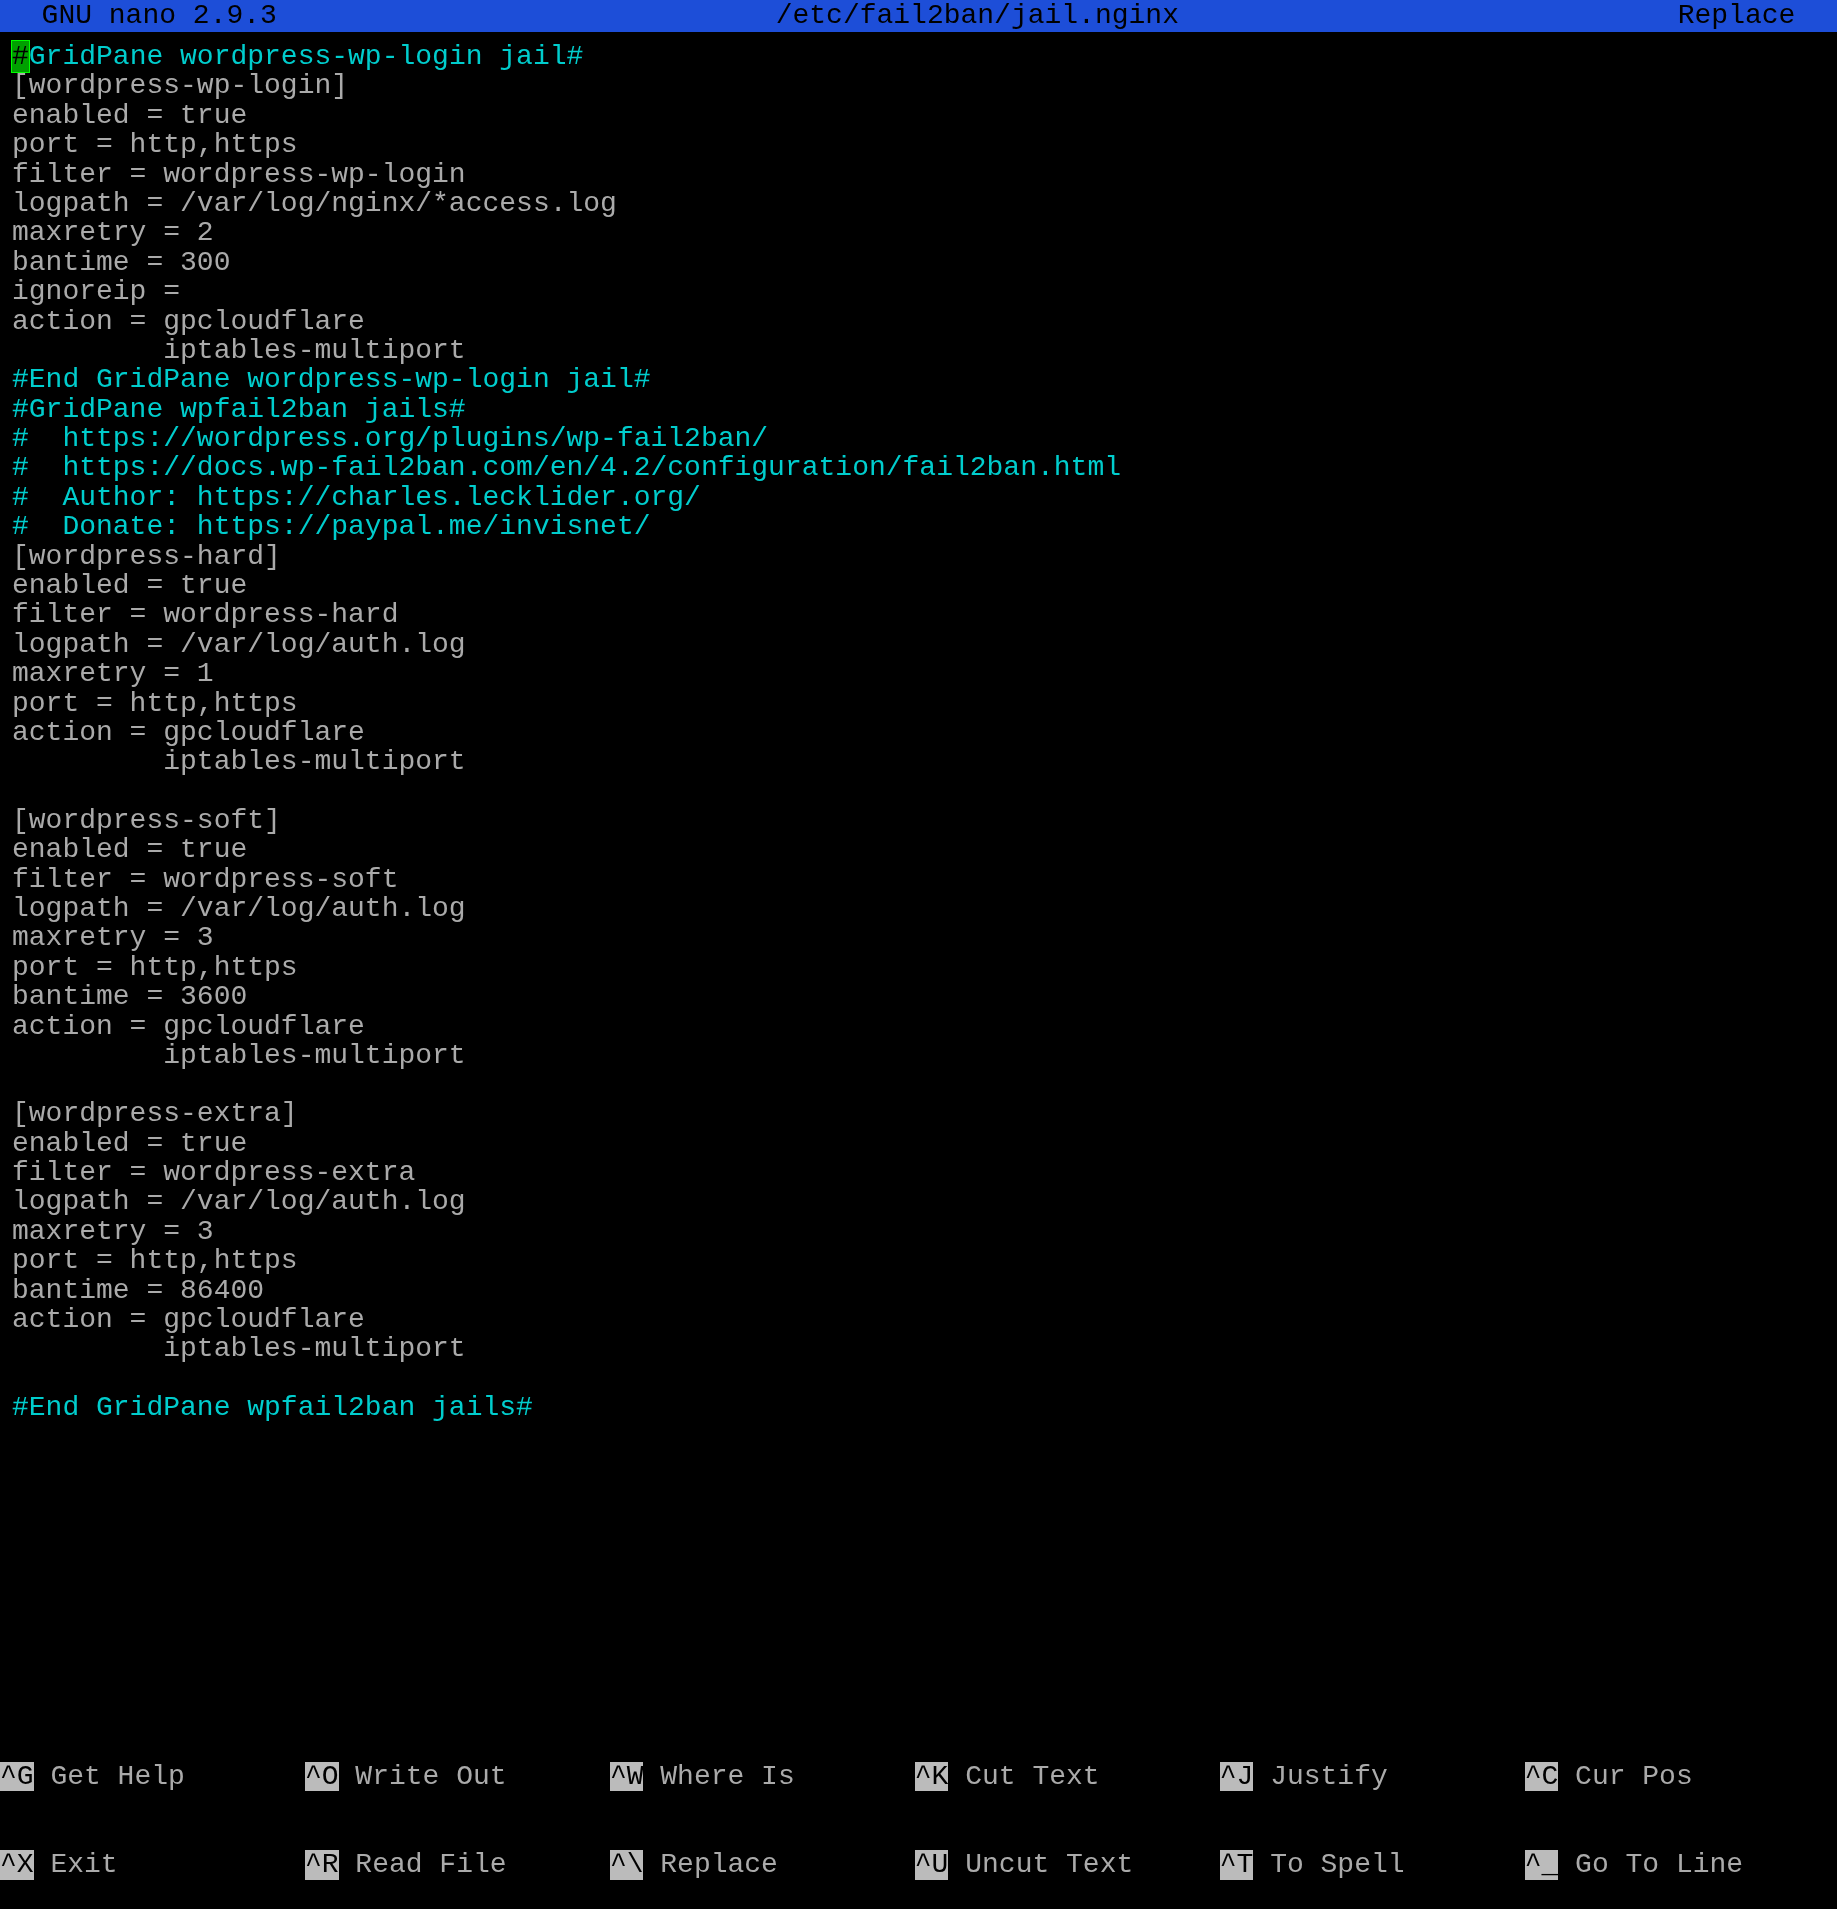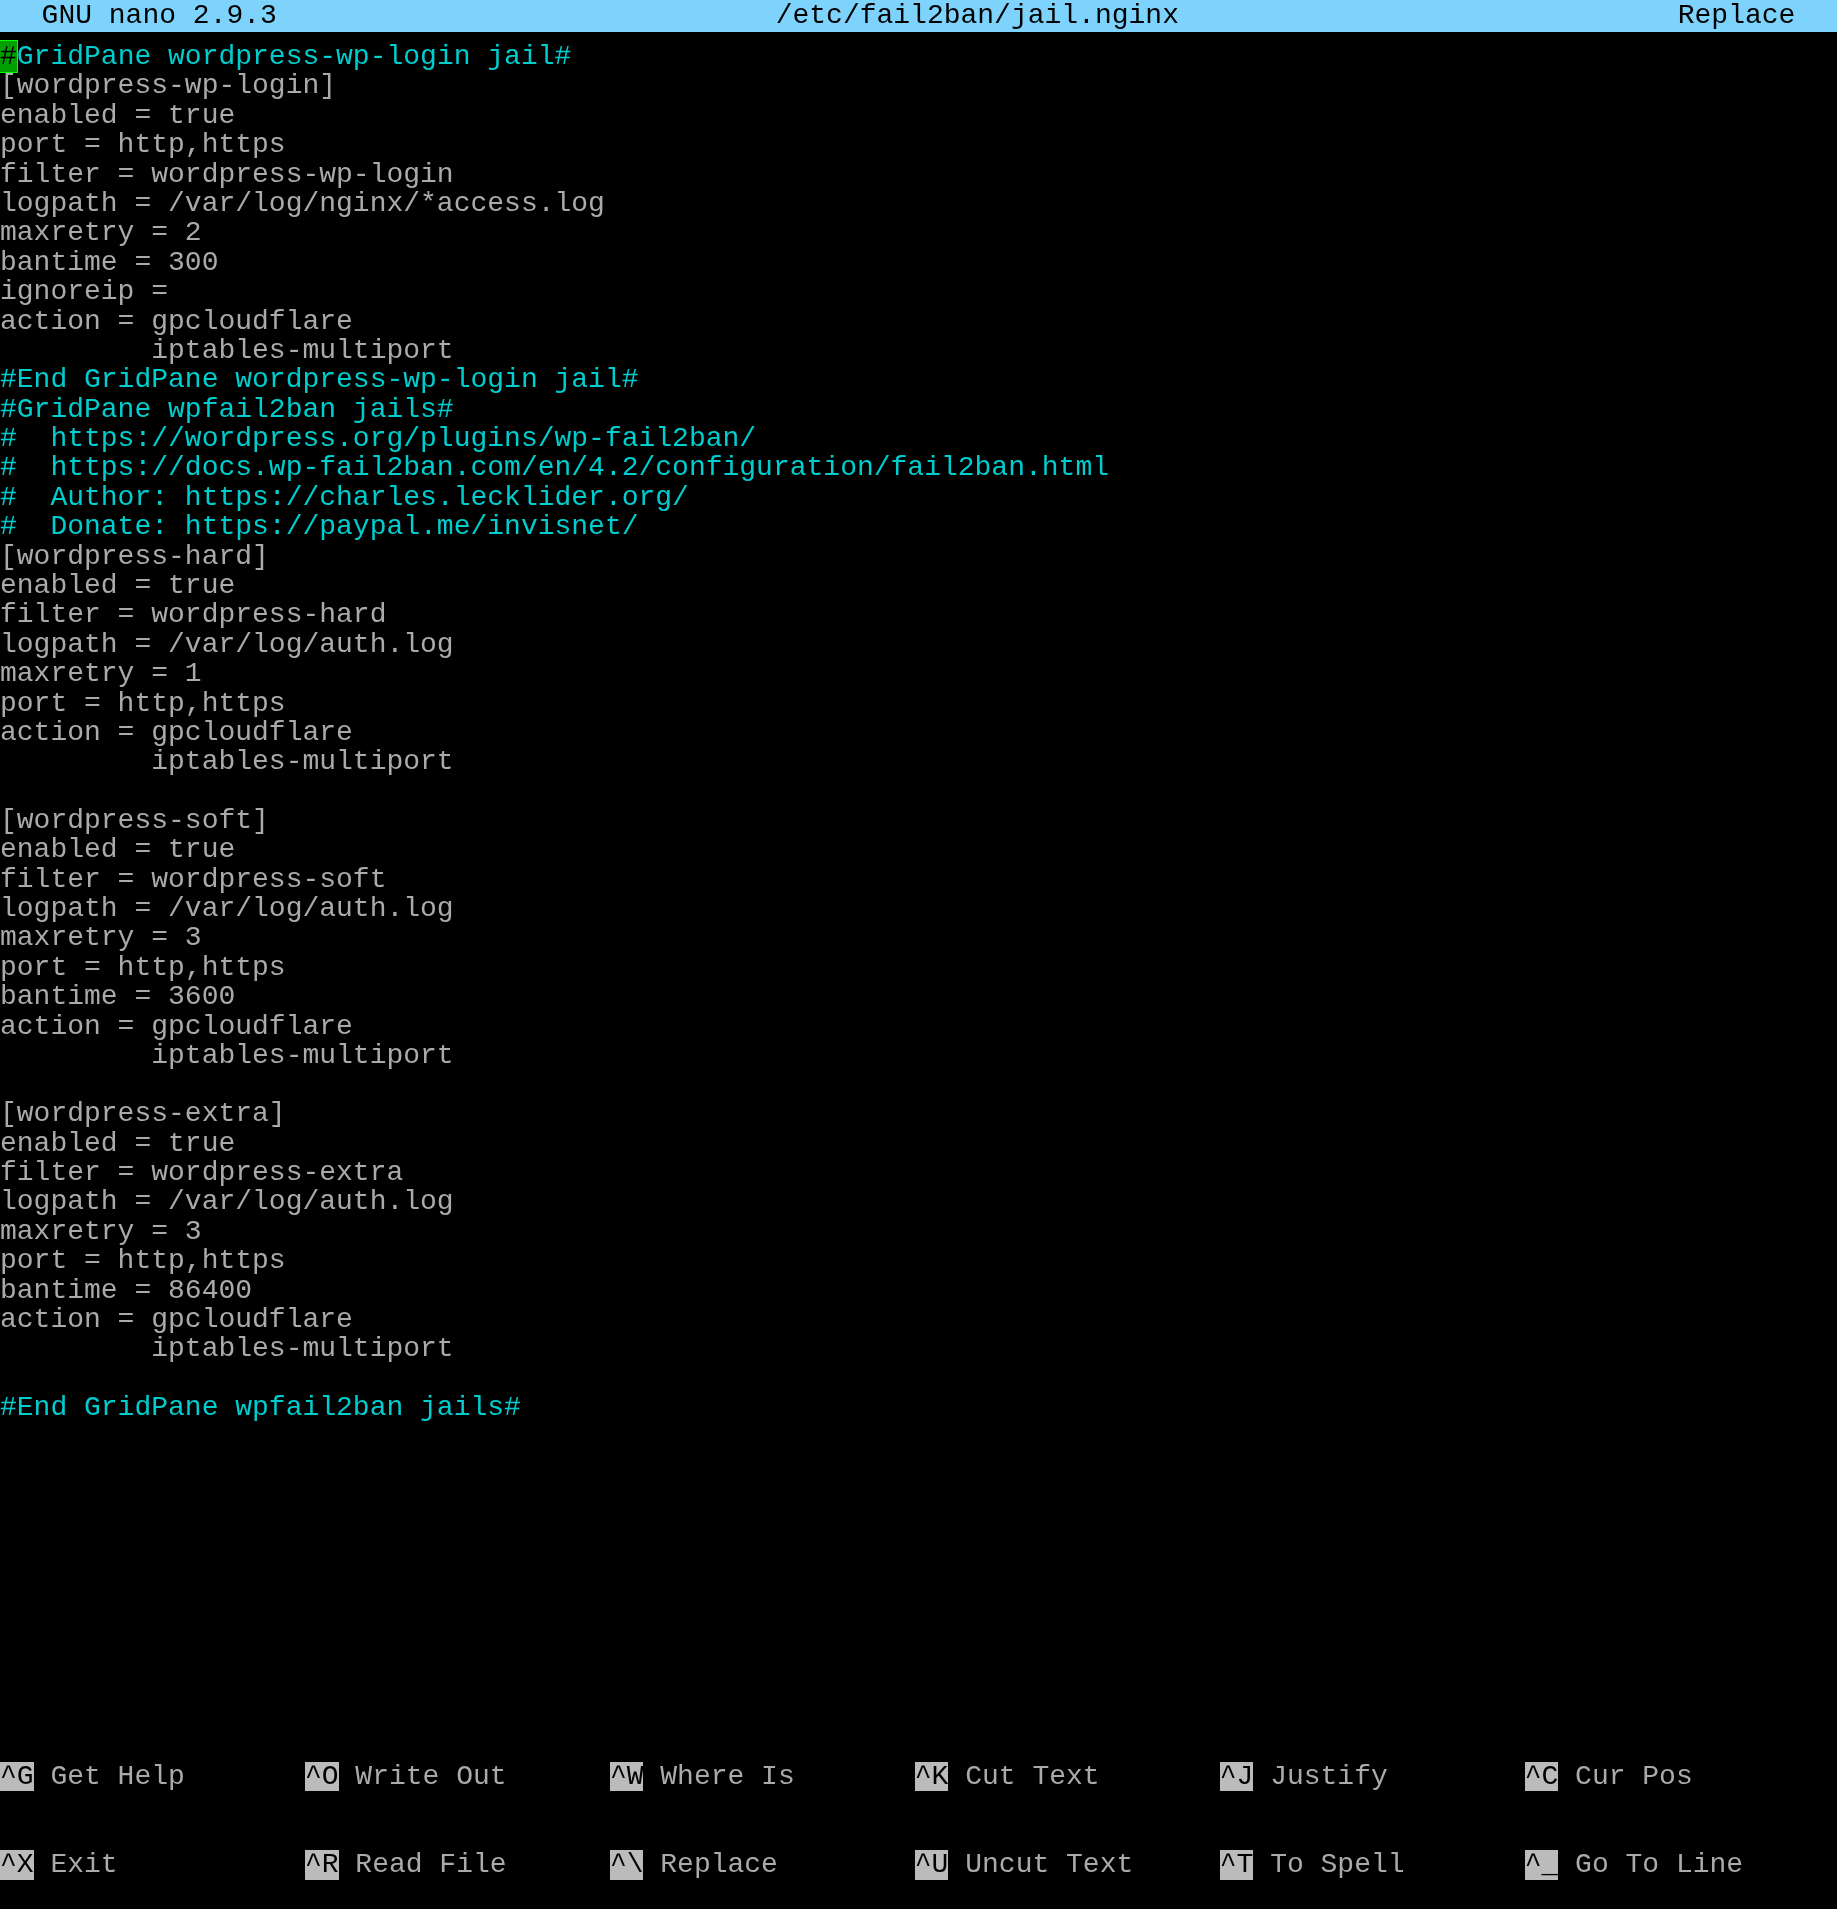--- a/index.html
+++ b/index.html
@@ -11,33 +11,33 @@
       background: #000;
       font-family: "Courier New", monospace;
       font-size: 28px;
       line-height: 1.05;
       color: #aaa;
       width: 1837px;
       height: 1909px;
       overflow: hidden;
     }
     .titlebar {
-      background: #7dd3fc;
+      background: #1d4ed8;
       color: #000;
       height: 32px;
       display: flex;
       padding: 14px 8px;
       align-items: center;
       white-space: pre;
     }
     .title-left { flex: 0 0 auto; }
     .title-center { flex: 1; text-align: center; }
     .title-right { flex: 0 0 auto; text-align: right; }
     .content {
-      padding: 0;
+      padding: 12px;
       white-space: pre;
       padding-top: 10px;
     }
     .comment { color: #00cdcd; }
     .cursor {
       background: #00a000;
       color: #000;
       outline: 1px solid #00ff00;
     }
     .footer {

